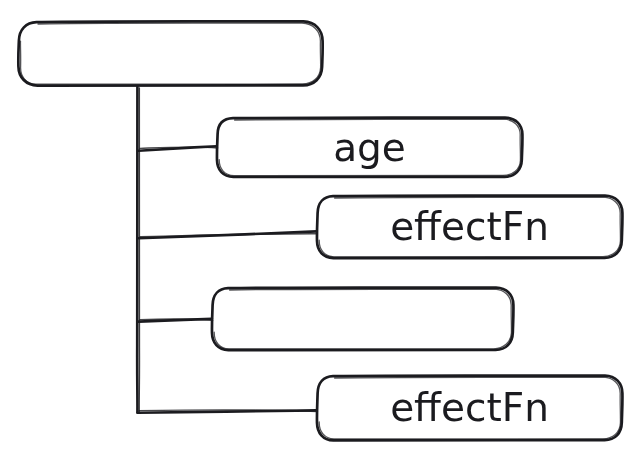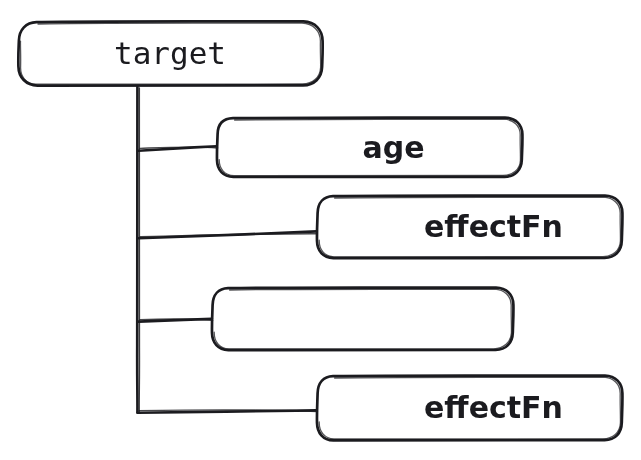--- a/index.html
+++ b/index.html
@@ -36,23 +36,22 @@
     letter-spacing: 0px;
     user-select: none;
   }
   .label-mono {
     font-family: "DejaVu Sans Mono", monospace;
     font-size: 31px;
     font-weight: 400;
   }
   .label-sans {
     font-family: "DejaVu Sans", sans-serif;
-    font-size: 30px;
-    font-weight: 700;
-    margin-left: 24px;
+    font-size: 39px;
+    font-weight: 400;
   }
 </style>
 </head>
 <body>
 
 <div id="diagram-root">
 
   <svg id="sketch-layer" viewBox="0 0 641 460" xmlns="http://www.w3.org/2000/svg" fill="none" stroke="#1b1b1f" stroke-linecap="round" stroke-linejoin="round">
 
     <g>
@@ -161,21 +160,20 @@
       <path d="M334.6 378.0 C 405 376.8, 525 377.6, 603.6 377.2
                C 613.4 377.6, 620.4 384.2, 620.2 393.8
                C 620.0 405.6, 620.6 414.4, 620.4 423.0
                C 620.0 432.6, 613.0 438.6, 603.0 438.8
                C 512 439.4, 422 438.8, 334.0 439.0
                C 324.4 438.6, 319.0 431.6, 319.2 422.0" stroke-width="1.3" opacity="0.75"></path>
     </g>
 
   </svg>
 
-  <div class="node-label label-mono" style="left:18px; top:21px; width:304px; height:64px;">target</div>
 
   <div class="node-label label-sans" style="left:217px; top:117px; width:305px; height:60px;">age</div>
 
   <div class="node-label label-sans" style="left:317px; top:195px; width:305px; height:63px;">effectFn</div>
 
 
   <div class="node-label label-sans" style="left:317px; top:375px; width:305px; height:65px;">effectFn</div>
 
 </div>
 

